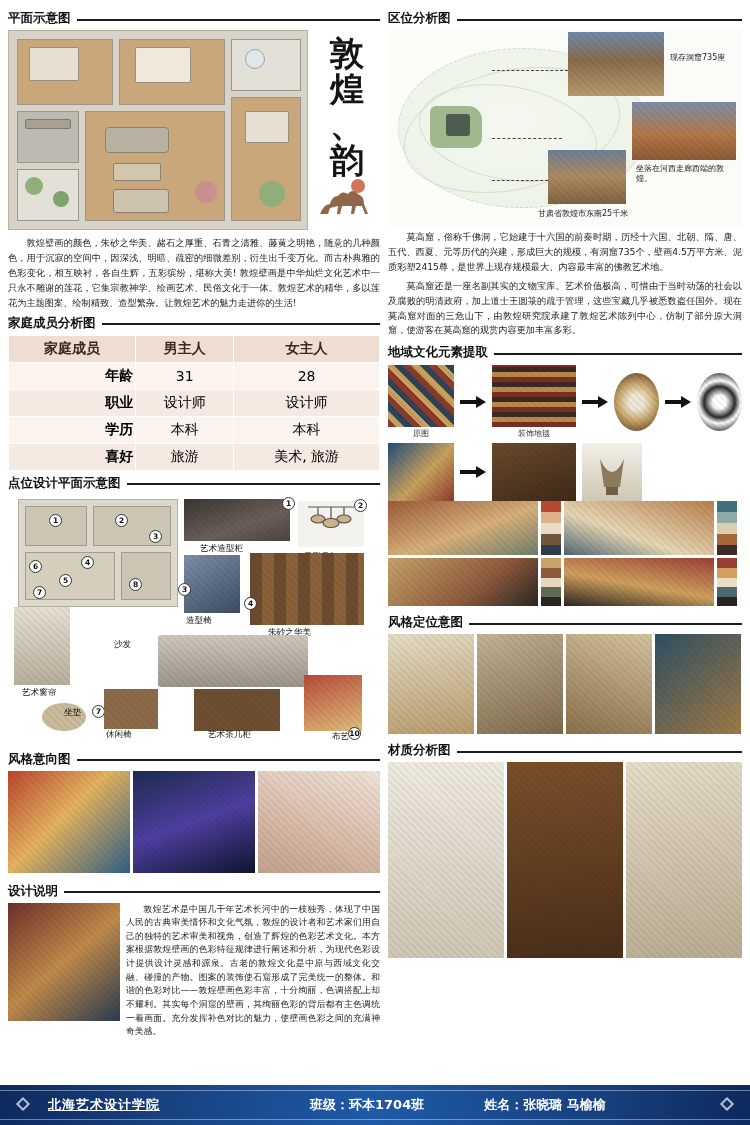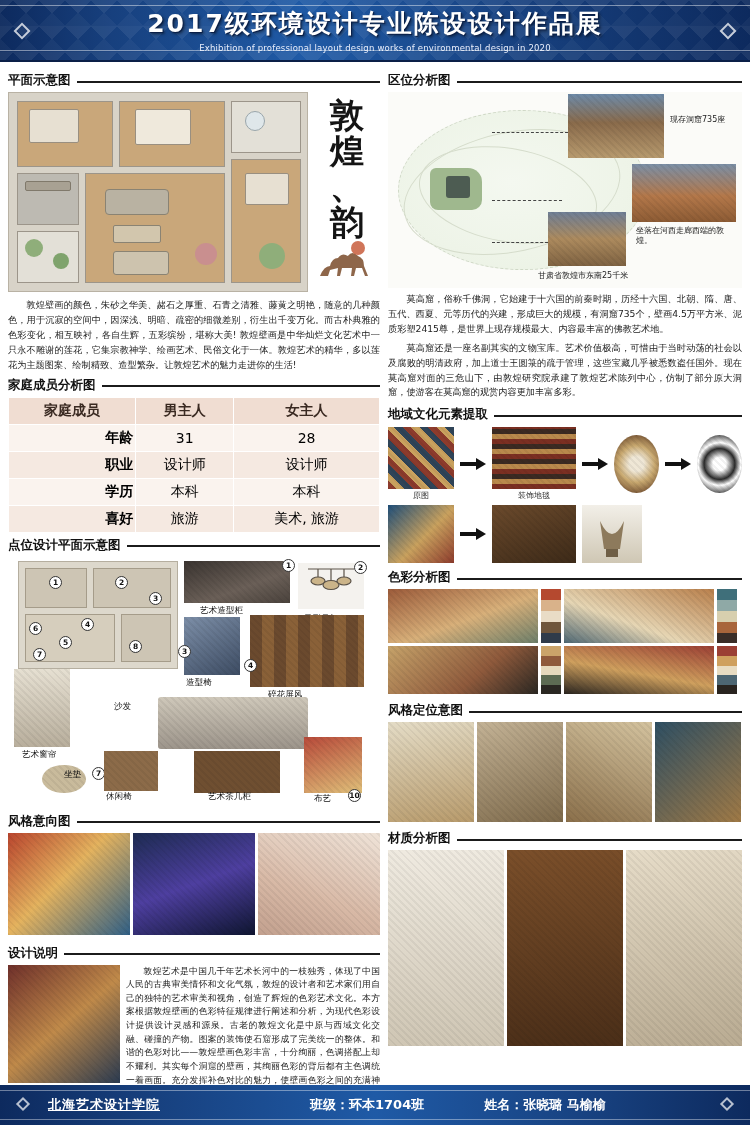--- a/index.html
+++ b/index.html
@@ -213,29 +213,20 @@
 
   .camel {
     position: absolute; right: 6px; bottom: 2px; width: 62px; height: 62px;
   }
 </style>
 </head>
 <body>
 
 <div class="poster">
 
-  <div class="header">
-    <div class="diamonds"></div>
-    <div class="hline top"></div>
-    <div class="hdeco l"></div>
-    <div class="hdeco r"></div>
-    <div class="title-zh">2017级环境设计专业陈设设计作品展</div>
-    <div class="title-en">Exhibition of professional layout design works of environmental design in 2020</div>
-    <div class="hline"></div>
-  </div>
 
   <div class="body">
 
     <div class="col-left">
 
       <div class="sect">
         <div class="label">平面示意图</div>
         <div class="rule"></div>
       </div>
 
@@ -361,21 +352,21 @@
         <div class="ph" style="position:absolute;left:176px;top:60px;width:56px;height:58px;background:linear-gradient(150deg,#7d8fa8,#3d4c63);">
             <div class="grain"></div>
           </div>
         <div class="badge" style="left:170px;top:88px;">3</div>
         <div class="pp-cap" style="left:178px;top:120px;">造型椅</div>
 
         <div class="ph" style="position:absolute;left:242px;top:58px;width:114px;height:72px;background:repeating-linear-gradient(90deg,#6b4a2e 0 12px,#8a6138 12px 24px);">
             <div class="grain"></div>
           </div>
         <div class="badge" style="left:236px;top:102px;">4</div>
-        <div class="pp-cap" style="left:260px;top:132px;">碎花屏风</div>
+        <div class="pp-cap" style="left:260px;top:132px;">朱砂之华美</div>
 
         <div class="ph" style="position:absolute;left:150px;top:140px;width:150px;height:52px;background:linear-gradient(180deg,#cfc8ba,#9c948a);border-radius:3px;">
             <div class="grain"></div>
           </div>
         <div class="pp-cap" style="left:106px;top:144px;">沙发</div>
 
         <div class="ph" style="position:absolute;left:6px;top:112px;width:56px;height:78px;background:linear-gradient(180deg,#e6e0d2,#b8ae9c);">
             <div class="grain"></div>
           </div>
         <div class="pp-cap" style="left:14px;top:192px;">艺术窗帘</div>
@@ -392,21 +383,21 @@
         <div class="pp-cap" style="left:98px;top:234px;">休闲椅</div>
 
         <div class="ph" style="position:absolute;left:186px;top:194px;width:86px;height:42px;background:#6f4f31;">
             <div class="grain"></div>
           </div>
         <div class="pp-cap" style="left:200px;top:234px;">艺术茶几柜</div>
 
         <div class="ph" style="position:absolute;left:296px;top:180px;width:58px;height:56px;background:linear-gradient(160deg,#b84a3a,#e0c07a);">
             <div class="grain"></div>
           </div>
-        <div class="pp-cap" style="left:306px;top:236px;text-align:right;">布艺</div>
+        <div class="pp-cap" style="left:324px;top:236px;text-align:right;">布艺</div>
         <div class="badge" style="left:340px;top:232px;">10</div>
       </div>
 
       <div class="sect" style="margin-top:12px;">
         <div class="label">风格意向图</div>
         <div class="rule"></div>
       </div>
       <div style="display:flex;gap:3px;">
         <div class="ph" style="width:122px;height:102px;background:linear-gradient(135deg,#b9452e,#e4b35f 45%,#2f5f86);">
             <div class="grain"></div>
@@ -507,24 +498,20 @@
             <div class="grain"></div>
           </div>
         <div class="ph" style="width:60px;height:58px;background:linear-gradient(180deg,#f2efe8,#cfc7b4);">
           <svg viewBox="0 0 60 58" width="60" height="58">
               <path d="M18 16 q12 26 24 0 l-4 28 h-16z" fill="#8d7a5c"></path>
               <rect x="24" y="44" width="12" height="8" fill="#6f5f46"></rect>
             </svg>
         </div>
       </div>
 
-      <div class="sect" style="margin-top:6px;">
-        <div class="label">色彩分析图</div>
-        <div class="rule"></div>
-      </div>
       <div style="display:flex;gap:3px;">
         <div class="ph" style="width:150px;height:54px;background:linear-gradient(160deg,#9c5b3a,#d8b07a 55%,#6d7f6a);">
             <div class="grain"></div>
           </div>
         <div class="swatches" style="width:20px;height:54px;">
           <div class="sw" style="background:#b5492f"></div>
           <div class="sw" style="background:#d9b28a"></div>
           <div class="sw" style="background:#e9dcc6"></div>
           <div class="sw" style="background:#6f563c"></div>
           <div class="sw" style="background:#2f3b4a"></div>

